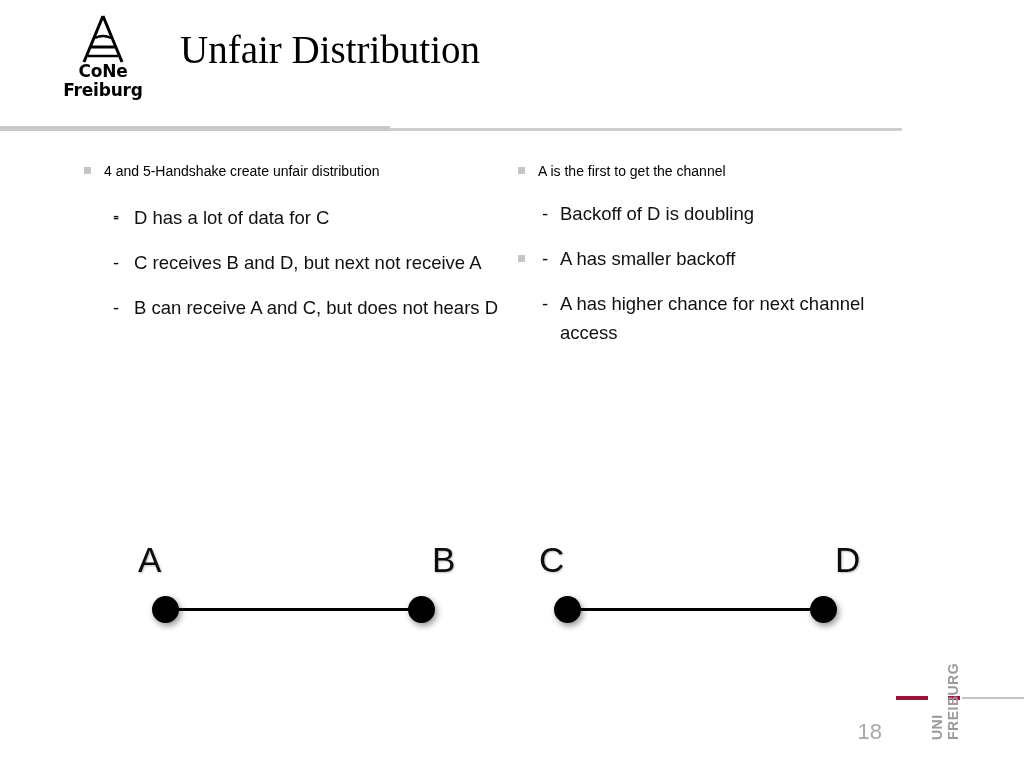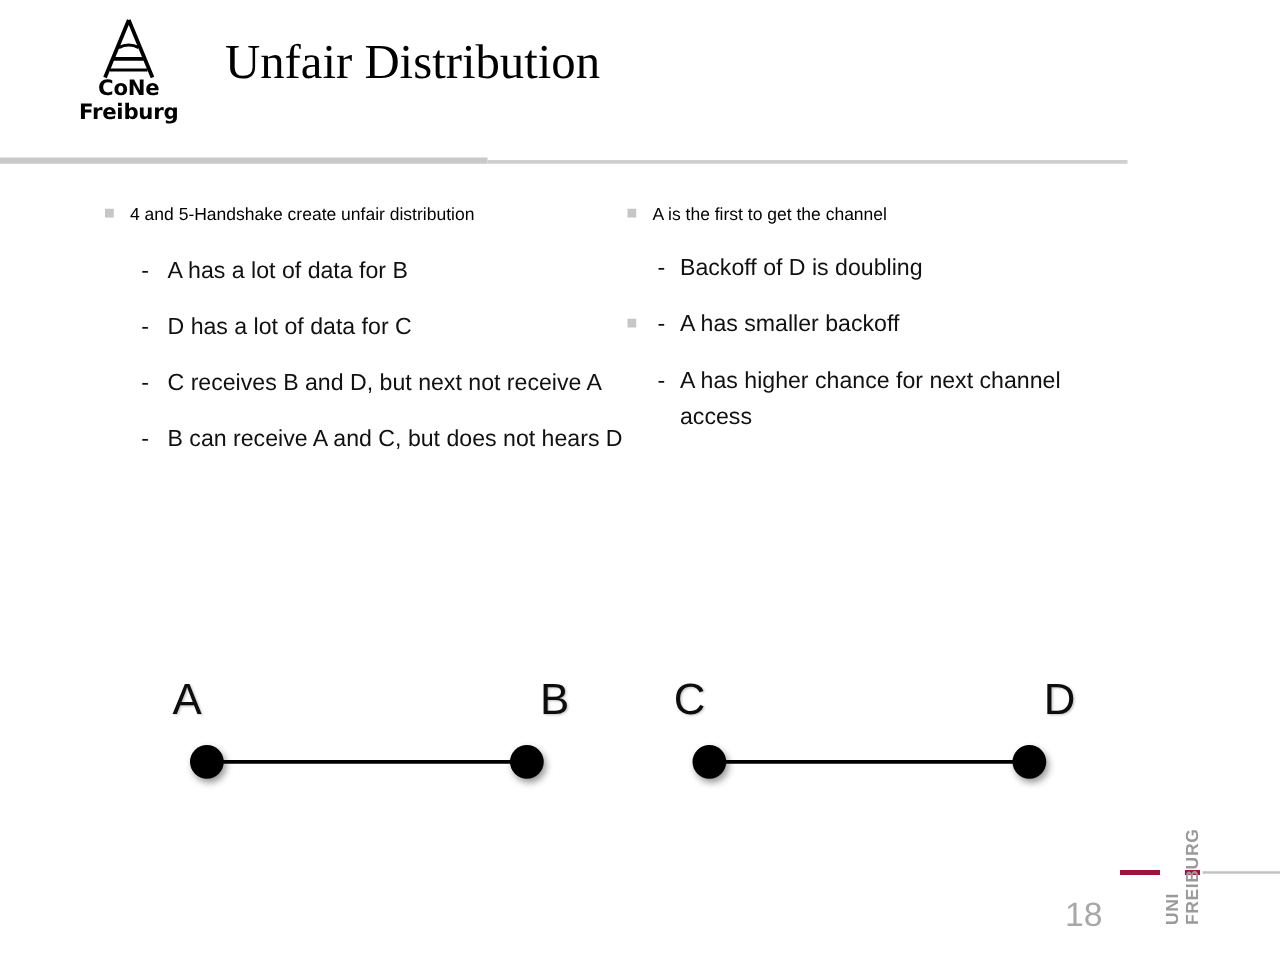--- a/index.html
+++ b/index.html
@@ -76,21 +76,21 @@
     height: 3px;
     background: #cfcfcf;
   }
 
   
   .col {
     position: absolute;
     top: 156px;
   }
   #col-left  { left: 84px;  width: 420px; }
-  #col-right { left: 502px; width: 400px; }
+  #col-right { left: 518px; width: 400px; }
 
   .bullet-l1 {
     position: relative;
     padding-left: 20px;
     font-size: 14px;
     line-height: 31px;
     color: #000;
     margin-bottom: 12px;
   }
   .bullet-l1 .marker {
@@ -159,21 +159,21 @@
     user-select: none;
   }
 
   
   #page-number {
     position: absolute;
     left: 838px;
     top: 716px;
     width: 44px;
     text-align: right;
-    font-size: 27px;
+    font-size: 22px;
     line-height: 32px;
     color: #a8a8a8;
   }
 
   #uni-logo {
     position: absolute;
     left: 896px;
     top: 636px;
     width: 128px;
     height: 112px;
@@ -238,21 +238,21 @@
   </div>
 
   <div id="slide-title">Unfair Distribution</div>
 
   <div id="divider-thick"></div>
   <div id="divider-thin"></div>
 </div>
 
 <div class="col" id="col-left">
     <div class="bullet-l1"><span class="marker"></span><span>4 and 5-Handshake create unfair distribution</span></div>
-    <div class="bullet-l2"><span class="marker">-</span><span>A has a lot of data for B</span></div>
+    <div class="bullet-l2"><span class="marker">-</span></div>
     <div class="bullet-l2"><span class="marker">-</span><span>D has a lot of data for C</span></div>
     <div class="bullet-l2"><span class="marker">-</span><span>C receives B and D, but next not receive A</span></div>
     <div class="bullet-l2"><span class="marker">-</span><span>B can receive A and C, but does not hears D</span></div>
   </div>
 <div class="col" id="col-right">
     <div class="bullet-l1"><span class="marker"></span><span>A is the first to get the channel</span></div>
     <div class="bullet-l2"><span class="marker">-</span><span>Backoff of D is doubling</span></div>
     <div class="bullet-l1"><span class="marker"></span></div>
     <div class="bullet-l2"><span class="marker">-</span><span>A has smaller backoff</span></div>
     <div class="bullet-l2"><span class="marker">-</span><span>A has higher chance for next channel access</span></div>

